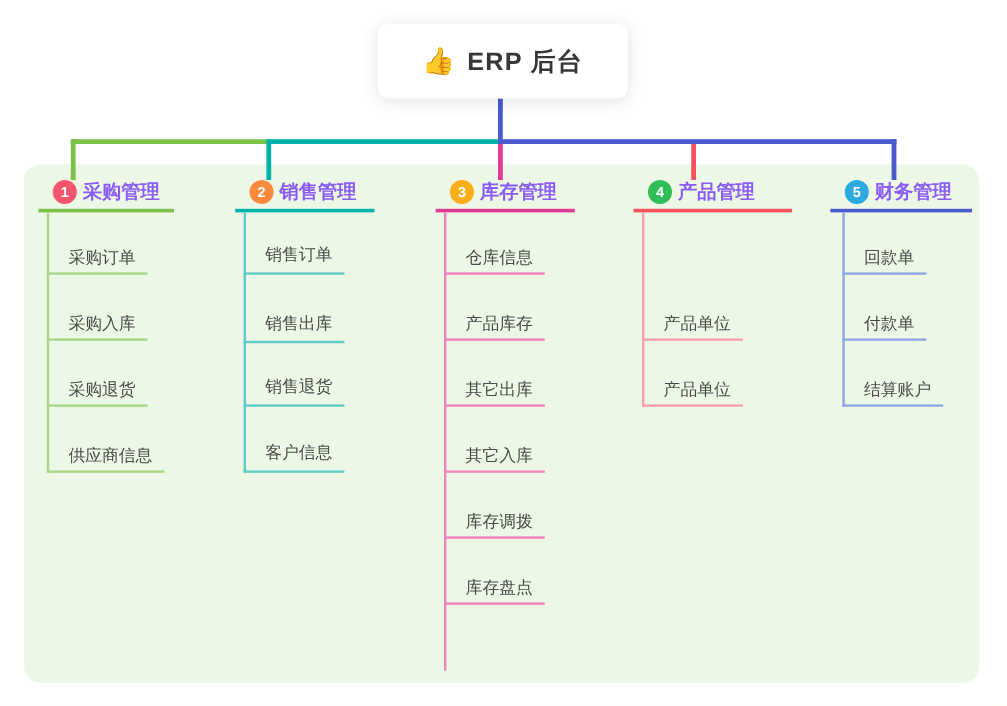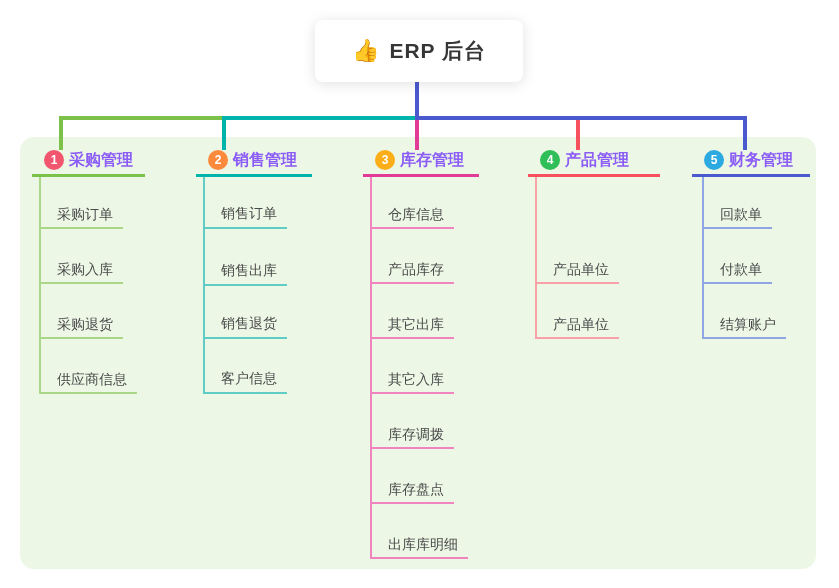--- a/index.html
+++ b/index.html
@@ -99,21 +99,20 @@
     <span class="badge bc3">3</span>
     <span class="branch-label">库存管理</span>
   </div>
   <div class="rail rl3" style="left:370px;top:177px;height:382px;"></div>
   <div class="sub-item sl3" style="left:370px;top:206px;">仓库信息</div>
   <div class="sub-item sl3" style="left:370px;top:261px;">产品库存</div>
   <div class="sub-item sl3" style="left:370px;top:316px;">其它出库</div>
   <div class="sub-item sl3" style="left:370px;top:371px;">其它入库</div>
   <div class="sub-item sl3" style="left:370px;top:426px;">库存调拨</div>
   <div class="sub-item sl3" style="left:370px;top:481px;">库存盘点</div>
-  <div class="sub-item sl3" style="left:370px;top:536px;">出库库明细</div>
 
   <div class="branch-header lc4" style="left:528px;width:132px;">
     <span class="badge bc4">4</span>
     <span class="branch-label">产品管理</span>
   </div>
   <div class="rail rl4" style="left:535px;top:177px;height:162px;"></div>
   <div class="sub-item sl4" style="left:535px;top:261px;">产品单位</div>
   <div class="sub-item sl4" style="left:535px;top:316px;">产品单位</div>
 
   <div class="branch-header lc5" style="left:692px;width:118px;">

